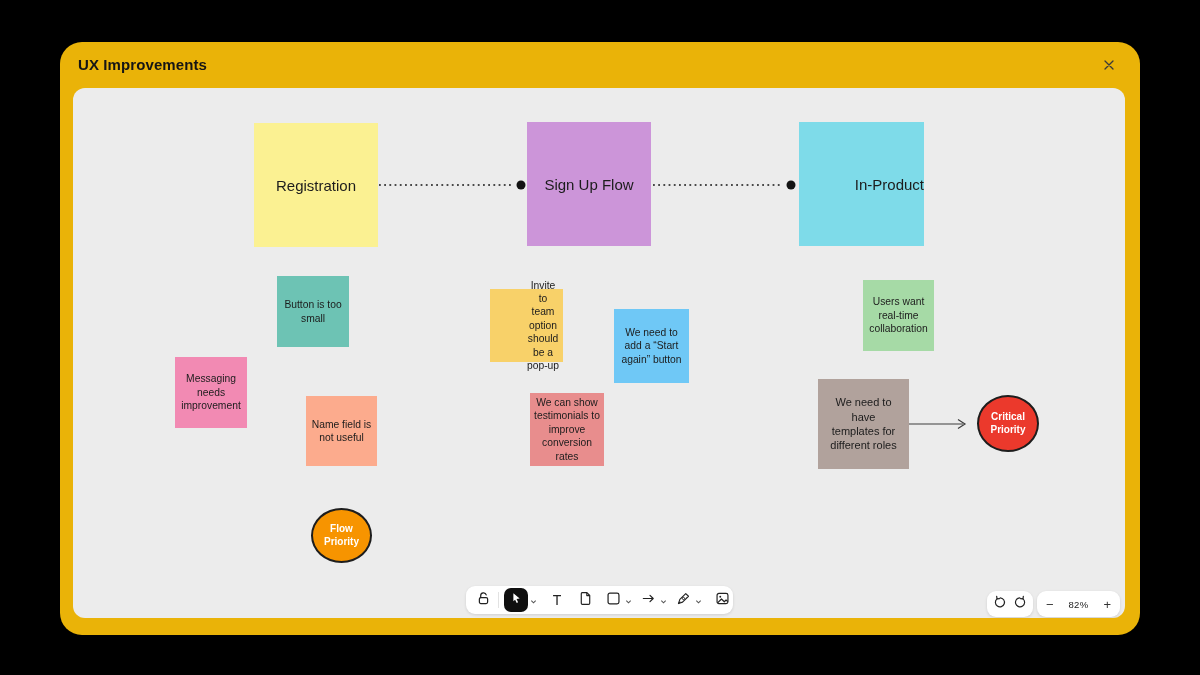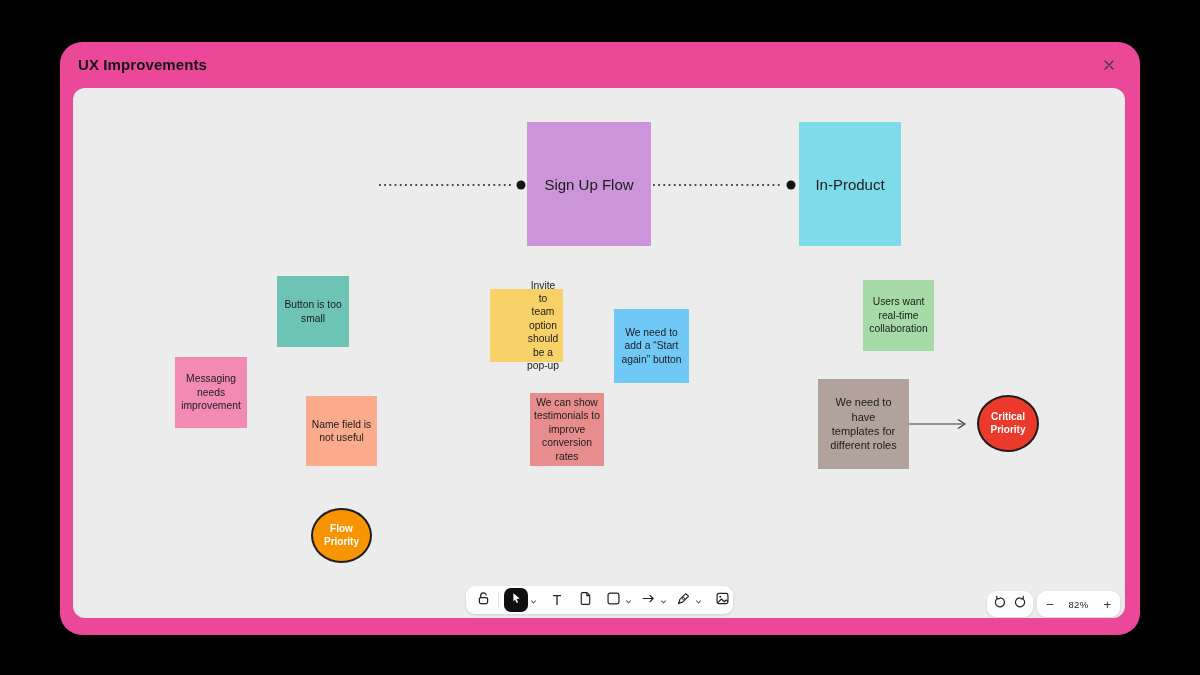--- a/index.html
+++ b/index.html
@@ -2,21 +2,21 @@
 <html><head>
 <meta charset="utf-8">
 <style>
   html,body{margin:0;padding:0;}
   body{
     width:1200px;height:675px;background:#000;position:relative;overflow:hidden;
     font-family:"Liberation Sans",sans-serif;
   }
   .window{
     position:absolute;left:60px;top:42px;width:1080px;height:593px;
-    background:#ec4899;border-radius:22px;
+    background:#eab308;border-radius:22px;
   }
   .title{
     position:absolute;left:18px;top:14px;font-size:15px;font-weight:600;
     color:#151515;letter-spacing:.1px;
   }
   .close-btn{
     position:absolute;right:20px;top:13px;width:22px;height:22px;
     display:flex;align-items:center;justify-content:center;cursor:pointer;
   }
   .canvas{
@@ -25,21 +25,21 @@
   }
   .connectors{position:absolute;left:0;top:0;pointer-events:none;}
 
   .flow-note{
     position:absolute;width:124px;height:124px;display:flex;align-items:center;
     justify-content:center;text-align:center;font-size:15px;font-weight:500;
     color:#1c1c1c;
   }
   #flow-registration{left:181px;top:35px;background:#FBF192;}
   #flow-signup{left:454px;top:34px;background:#CC95D9;}
-  #flow-inproduct{left:726px;top:34px;width:102px;background:#7EDBE9;}
+  #flow-inproduct{left:726px;top:34px;width:125px;background:#7EDBE9;justify-content:flex-end;}
 
   .sticky{
     position:absolute;display:flex;align-items:center;justify-content:center;
     text-align:center;font-size:10.3px;line-height:1.3;font-weight:500;
     color:#1c1c1c;box-sizing:border-box;padding:4px 3px;
   }
   #n-teal   {left:204px;top:188px;width:72px;height:71px;background:#6DC3B4;}
   #n-pink   {left:102px;top:269px;width:72px;height:71px;background:#F28AB3;}
   #n-salmon {left:233px;top:308px;width:71px;height:70px;background:#FCAB8D;}
   #n-yellow {left:417px;top:201px;width:73px;height:73px;background:#F8D169;padding-left:36px;}
@@ -105,20 +105,23 @@
 
     <svg class="connectors" width="1052" height="530">
       <line x1="306" y1="97" x2="439" y2="97" stroke="#131313" stroke-width="1.6" stroke-dasharray="1.8 3.4"></line>
       <circle cx="448" cy="97" r="4.5" fill="#131313"></circle>
       <line x1="580" y1="97" x2="709" y2="97" stroke="#131313" stroke-width="1.6" stroke-dasharray="1.8 3.4"></line>
       <circle cx="718" cy="97" r="4.5" fill="#131313"></circle>
       <line x1="836" y1="336" x2="890" y2="336" stroke="#3c3c3c" stroke-width="1.2"></line>
       <path d="M885 331.5 L892 336 L885 340.5" fill="none" stroke="#3c3c3c" stroke-width="1.2"></path>
     </svg>
 
+    <div class="flow-note" id="flow-registration">
+      <span>Registration</span>
+    </div>
     <div class="flow-note" id="flow-signup">
       <span>Sign Up Flow</span>
     </div>
     <div class="flow-note" id="flow-inproduct">
       <span>In-Product</span>
     </div>
 
     <div class="sticky" id="n-pink">
       <span>Messaging needs improvement</span>
     </div>

